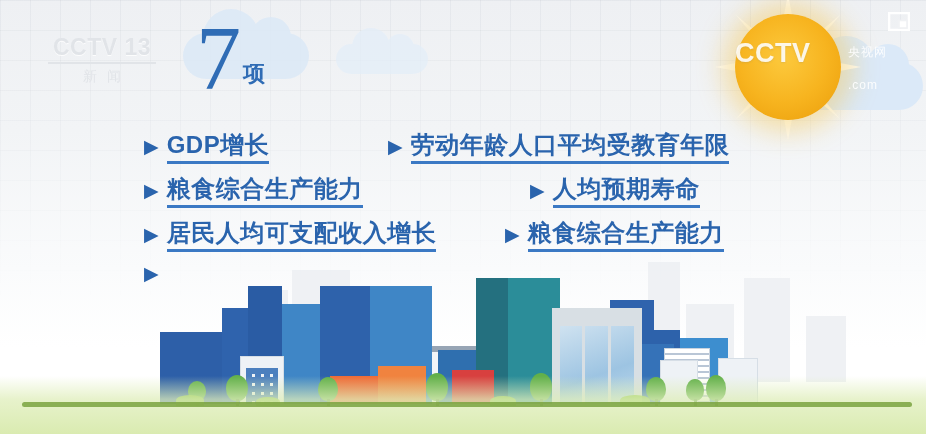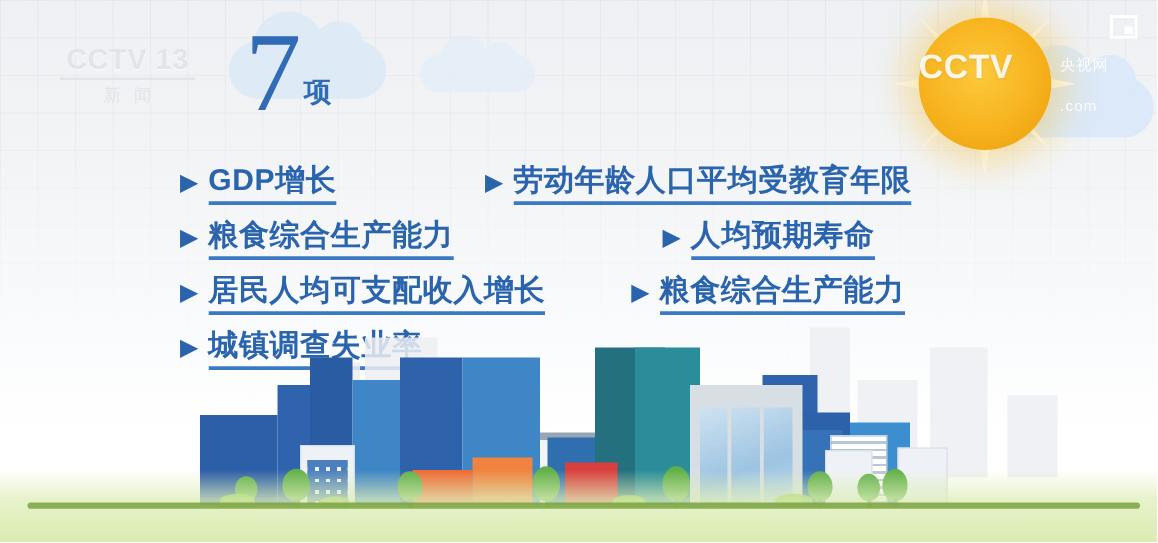--- a/index.html
+++ b/index.html
@@ -191,21 +191,20 @@
       <div class="indicator-item" style="top: 88px; left: 144px;">
         <span class="bullet-icon">▶</span>
         <span class="indicator-label">居民人均可支配收入增长</span>
       </div>
       <div class="indicator-item" style="top: 88px; left: 505px;">
         <span class="bullet-icon">▶</span>
         <span class="indicator-label">粮食综合生产能力</span>
       </div>
       <div class="indicator-item" style="top: 132px; left: 144px;">
         <span class="bullet-icon">▶</span>
-        <span class="indicator-label">城镇调查失业率</span>
       </div>
     </div>
 
   <div id="cityscape">
 
     <div class="bg-building" style="left:248px;bottom:52px;width:40px;height:92px;"></div>
     <div class="bg-building" style="left:292px;bottom:52px;width:58px;height:112px;"></div>
     <div class="bg-building" style="left:498px;bottom:52px;width:36px;height:96px;"></div>
     <div class="bg-building" style="left:648px;bottom:52px;width:32px;height:120px;"></div>
     <div class="bg-building" style="left:686px;bottom:52px;width:48px;height:78px;"></div>

